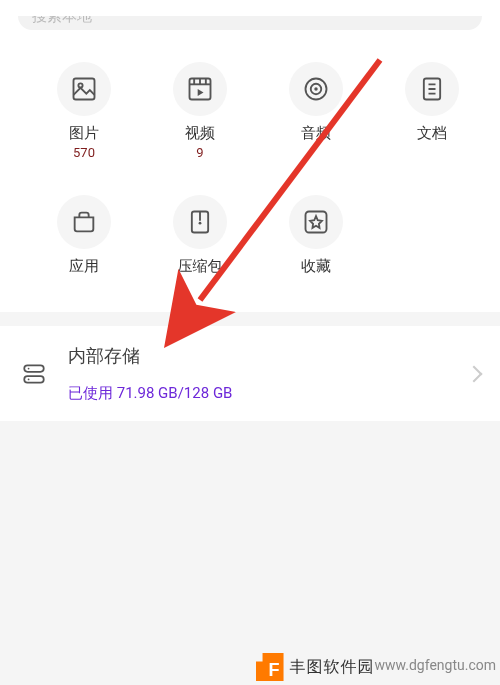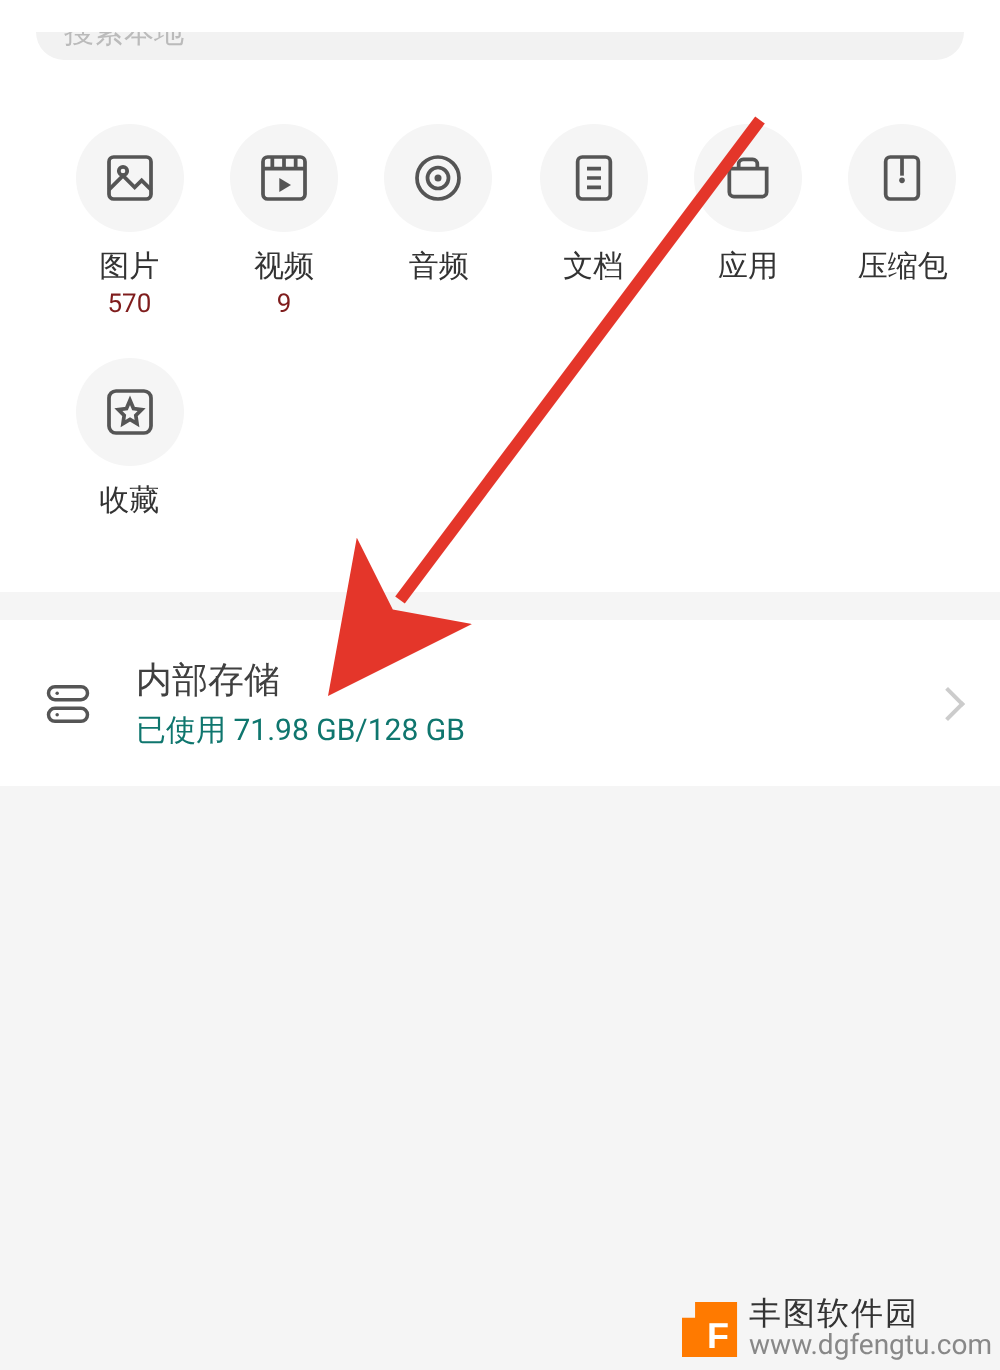--- a/index.html
+++ b/index.html
@@ -26,22 +26,22 @@
     display: flex;
     align-items: center;
     padding: 0 14px;
     font-size: 15px;
     color: #bbb;
     overflow: hidden;
     clip-path: inset(50% 0 0 0);
   }
   .grid {
     display: grid;
-    grid-template-columns: repeat(6, 1fr);
-    row-gap: 18px;
+    grid-template-columns: repeat(4, 1fr);
+    row-gap: 34px;
     padding: 22px 10px 0 26px;
   }
   .cell {
     display: flex;
     flex-direction: column;
     align-items: center;
   }
   .icon-circle {
     width: 54px;
     height: 54px;
@@ -97,22 +97,22 @@
   .list-text {
     margin-left: 20px;
     flex: 1;
   }
   .list-title {
     font-size: 18px;
     color: #404040;
   }
   .list-sub {
     font-size: 15px;
-    color: #0f766e;
-    margin-top: 4px;
+    color: #6d28d9;
+    margin-top: 16px;
   }
   .chevron {
     width: 10px;
     height: 10px;
     border-top: 2px solid #ccc;
     border-right: 2px solid #ccc;
     transform: rotate(45deg);
   }
   
   .arrow-svg {
@@ -148,21 +148,21 @@
     position: absolute;
     color: #fff;
     font-weight: bold;
     font-size: 18px;
     right: 4px;
     bottom: 0px;
     font-family: Arial, sans-serif;
   }
   .wm-text {
     display: flex;
-    flex-direction: column;
+    flex-direction: row;
     line-height: 1.1;
   }
   .wm-name { font-size: 16px; font-weight: 500; letter-spacing: 1px; color:#333; }
   .wm-url { font-size: 14px; color: #888; }
 </style>
 </head>
 <body>
 
 <div class="top-card">
   <div class="search-bar">

